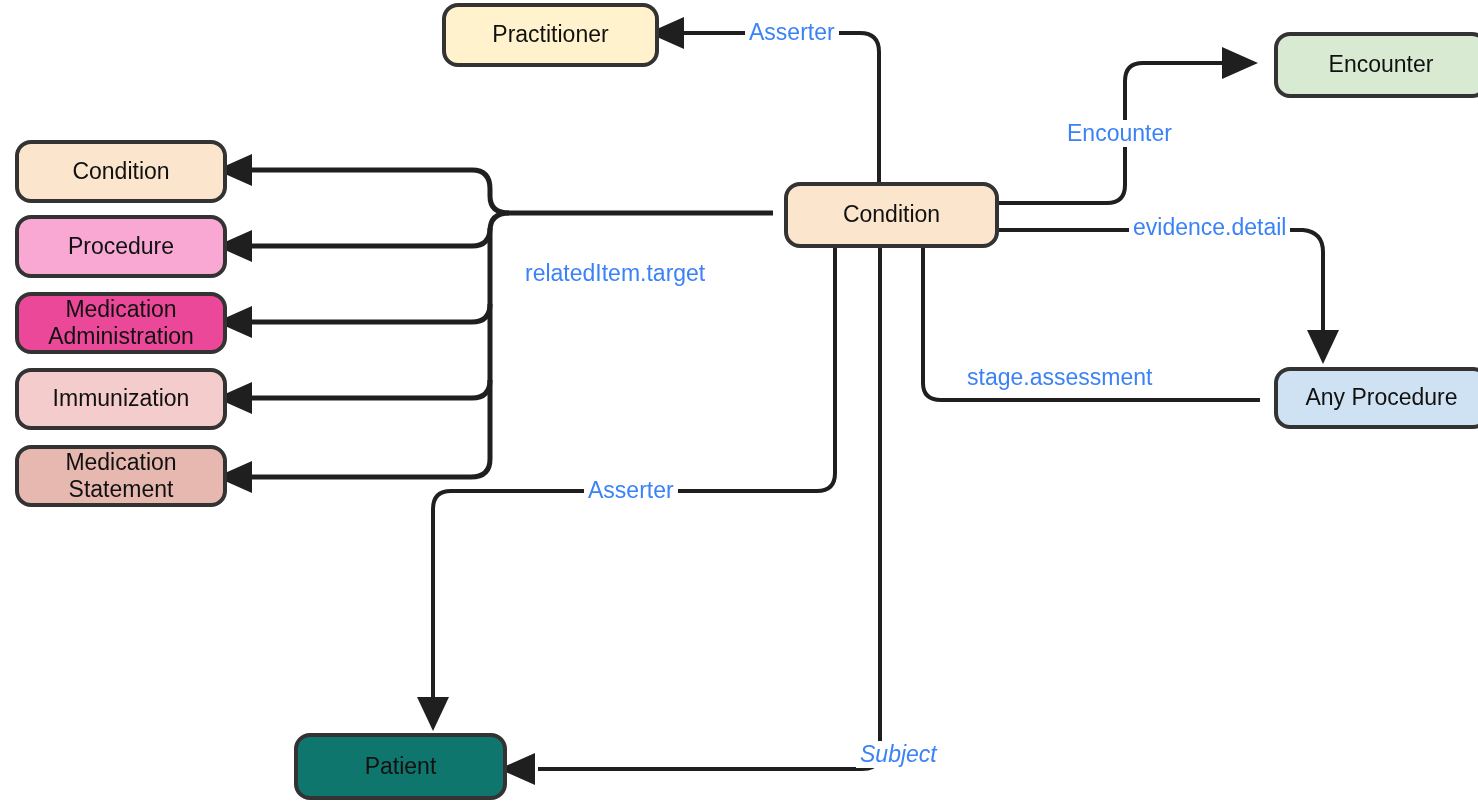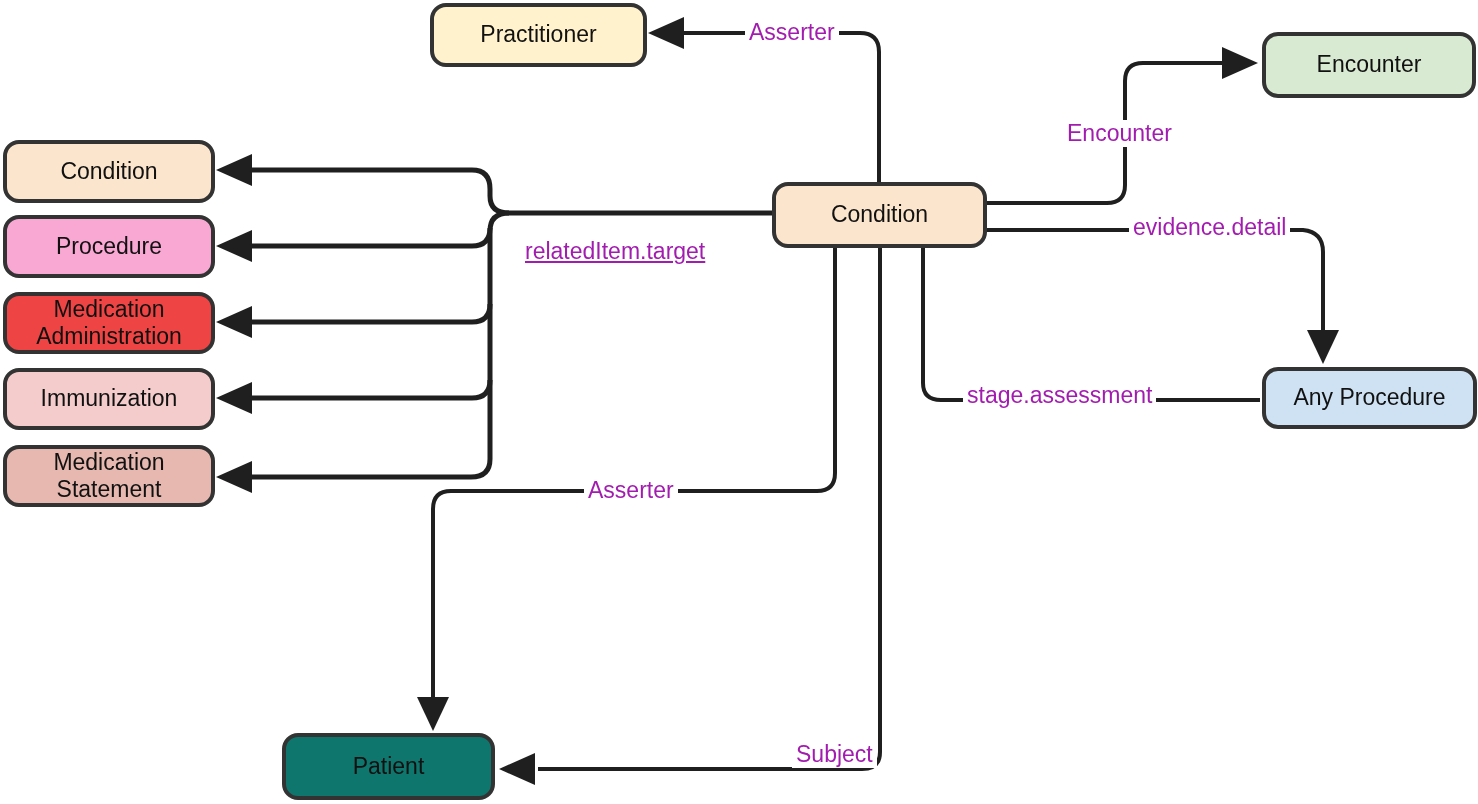--- a/index.html
+++ b/index.html
@@ -5,45 +5,45 @@
   html,body{margin:0;padding:0;background:#ffffff;}
   #canvas{
     position:relative;width:1478px;height:804px;background:#ffffff;
     font-family:"Liberation Sans","DejaVu Sans",sans-serif;overflow:hidden;
   }
   #wires{position:absolute;left:0;top:0;width:1478px;height:804px;}
   .node{
     position:absolute;display:flex;align-items:center;justify-content:center;
     border:4px solid #333333;border-radius:16px;
     font-size:23px;line-height:1.18;color:#111111;text-align:center;
-    box-sizing:border-box;padding:2px 0;
+    box-sizing:border-box;padding:2px 0;margin-left:12px;
   }
   .edge-label{
-    position:absolute;background:#ffffff;color:#a21caf;
+    position:absolute;background:#ffffff;color:#3b82f6;
     font-size:23px;line-height:1.1;padding:1px 4px;white-space:nowrap;
   }
   
   #n-practitioner {left:430px; top:3px;   width:217px;height:64px;}
   #n-encounter    {left:1262px;top:32px;  width:214px;height:66px;}
   #n-cond-left    {left:3px;   top:140px; width:212px;height:63px;}
   #n-procedure    {left:3px;   top:215px; width:212px;height:63px;}
   #n-medadmin     {left:3px;   top:292px; width:212px;height:62px;}
   #n-immunization {left:3px;   top:368px; width:212px;height:62px;}
   #n-medstatement {left:3px;   top:445px; width:212px;height:62px;}
   #n-cond-center  {left:772px; top:182px; width:215px;height:66px;}
   #n-anyresource  {left:1262px;top:367px; width:215px;height:62px;}
   #n-patient      {left:282px; top:733px; width:213px;height:67px;}
   
   #l-asserter-top {left:745px; top:19px;}
   #l-encounter    {left:1063px;top:120px;}
-  #l-related      {left:521px; top:238px;text-decoration:underline;}
+  #l-related      {left:521px; top:260px;}
   #l-evidence     {left:1129px;top:214px;}
-  #l-stage        {left:963px; top:382px;}
+  #l-stage        {left:963px; top:364px;}
   #l-asserter-mid {left:584px; top:477px;}
-  #l-subject      {left:792px; top:741px;}
+  #l-subject      {left:856px; top:741px;font-style:italic;}
 </style>
 </head>
 <body>
 
 <div id="canvas">
 
   <svg id="wires" viewBox="0 0 1478 804" xmlns="http://www.w3.org/2000/svg" fill="none" stroke="#1f1f1f" stroke-linecap="butt" stroke-linejoin="round">
 
     <path stroke-width="5" d="M 224 170 H 472 Q 490 170 490 189 V 196 Q 490 213 509 213 H 773"></path>
     <path stroke-width="5" d="M 509 213 Q 490 213 490 231 V 459 Q 490 477 471 477 H 224"></path>
@@ -82,21 +82,21 @@
   </div>
   <div class="node" id="n-encounter" style="background: rgb(217, 234, 211);">
     <span>Encounter</span>
   </div>
   <div class="node" id="n-cond-left" style="background: rgb(252, 229, 205);">
     <span>Condition</span>
   </div>
   <div class="node" id="n-procedure" style="background: #f9a8d4;">
     <span>Procedure</span>
   </div>
-  <div class="node" id="n-medadmin" style="background: #ef4444;">
+  <div class="node" id="n-medadmin" style="background: #ec4899;">
     <span>Medication Administration</span>
   </div>
   <div class="node" id="n-immunization" style="background: rgb(244, 204, 204);">
     <span>Immunization</span>
   </div>
   <div class="node" id="n-medstatement" style="background: rgb(230, 184, 175);">
     <span>Medication Statement</span>
   </div>
   <div class="node" id="n-cond-center" style="background: rgb(252, 229, 205);">
     <span>Condition</span>

